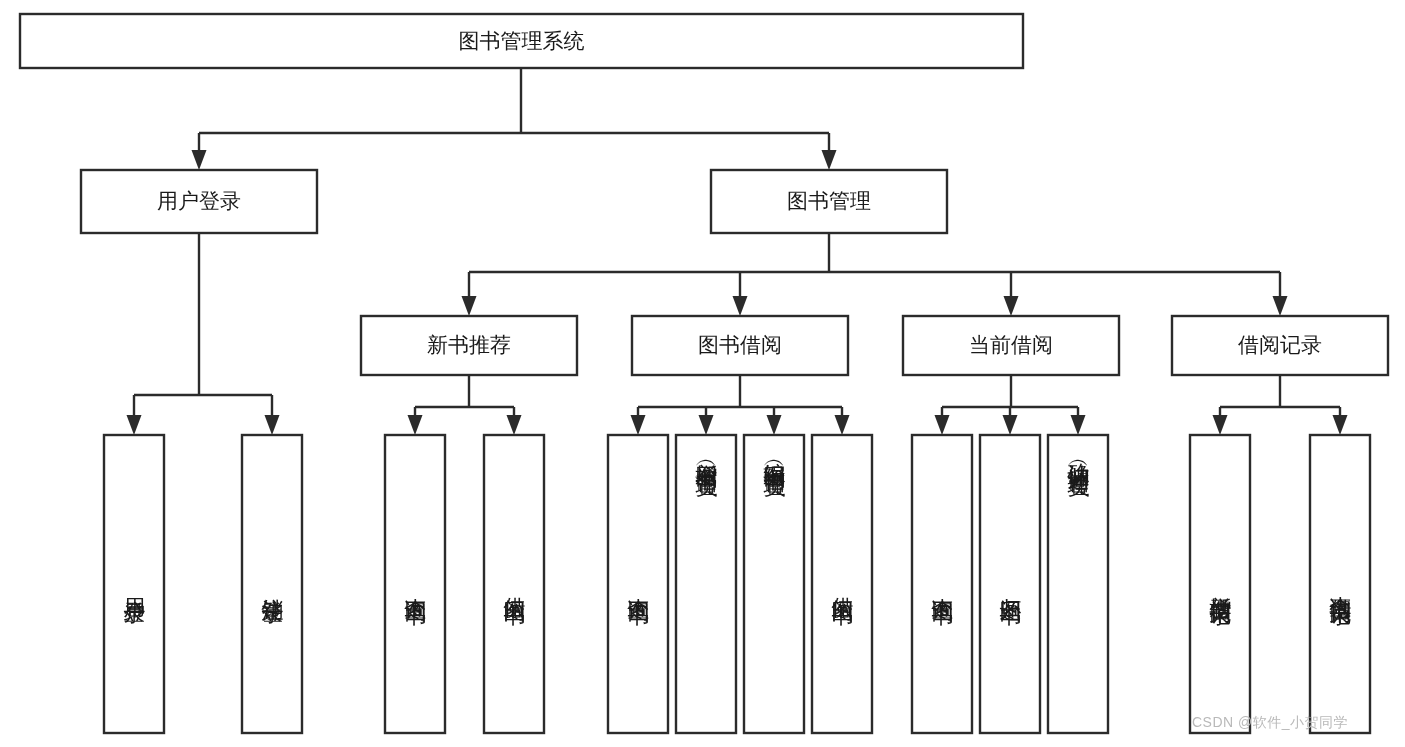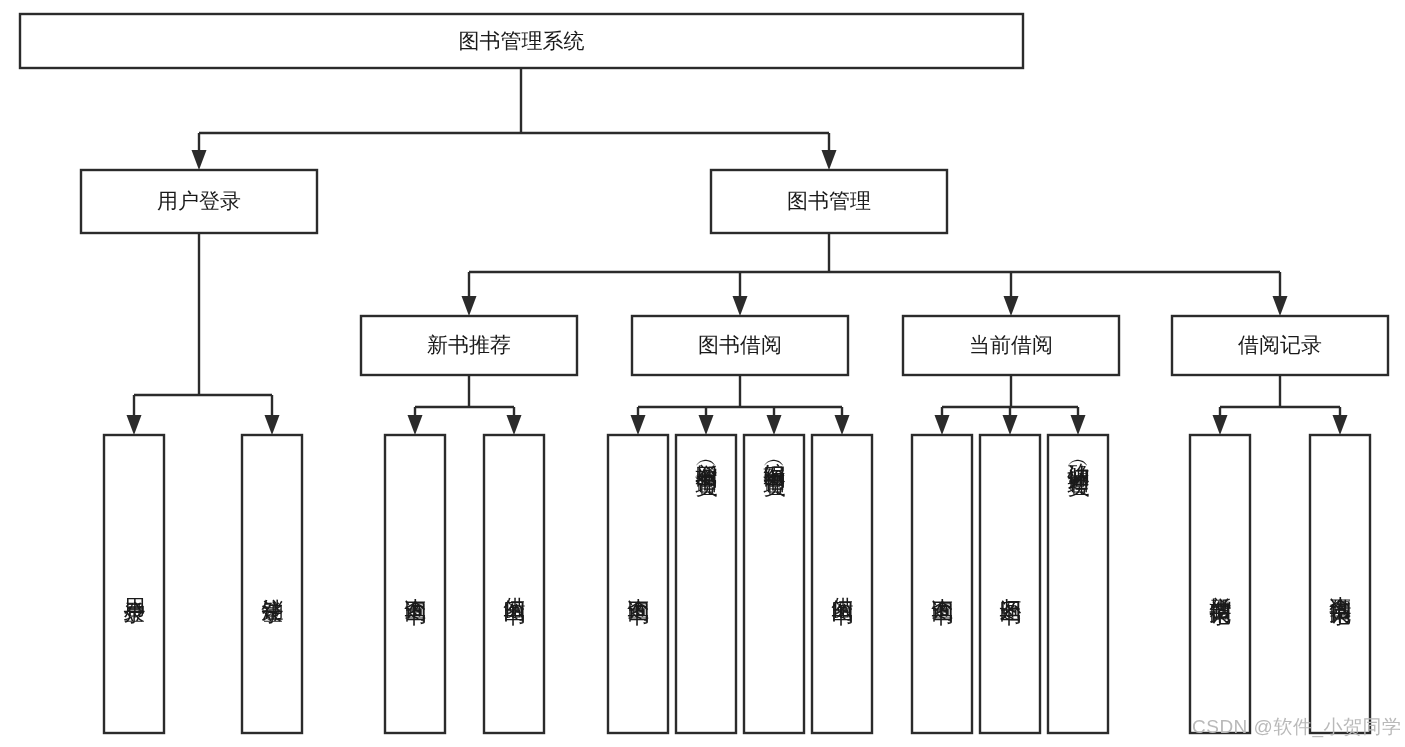--- a/index.html
+++ b/index.html
@@ -67,21 +67,21 @@
     font-family: "Liberation Sans", "DejaVu Sans", sans-serif;
     font-size: 22px;
     line-height: 1.04;
     letter-spacing: 2px;
     color: #1a1a1a;
     white-space: nowrap;
   }
   .watermark {
     position: absolute;
     font-family: "Liberation Sans", "DejaVu Sans", sans-serif;
-    font-size: 19px;
+    font-size: 14px;
     color: #b9b9b9;
     white-space: nowrap;
     letter-spacing: 0.5px;
   }
 </style>
 </head>
 <body>
 
 <div id="diagram-root">
   <svg class="diagram-canvas" id="diagram-svg" viewBox="0 0 1405 747" xmlns="http://www.w3.org/2000/svg">

